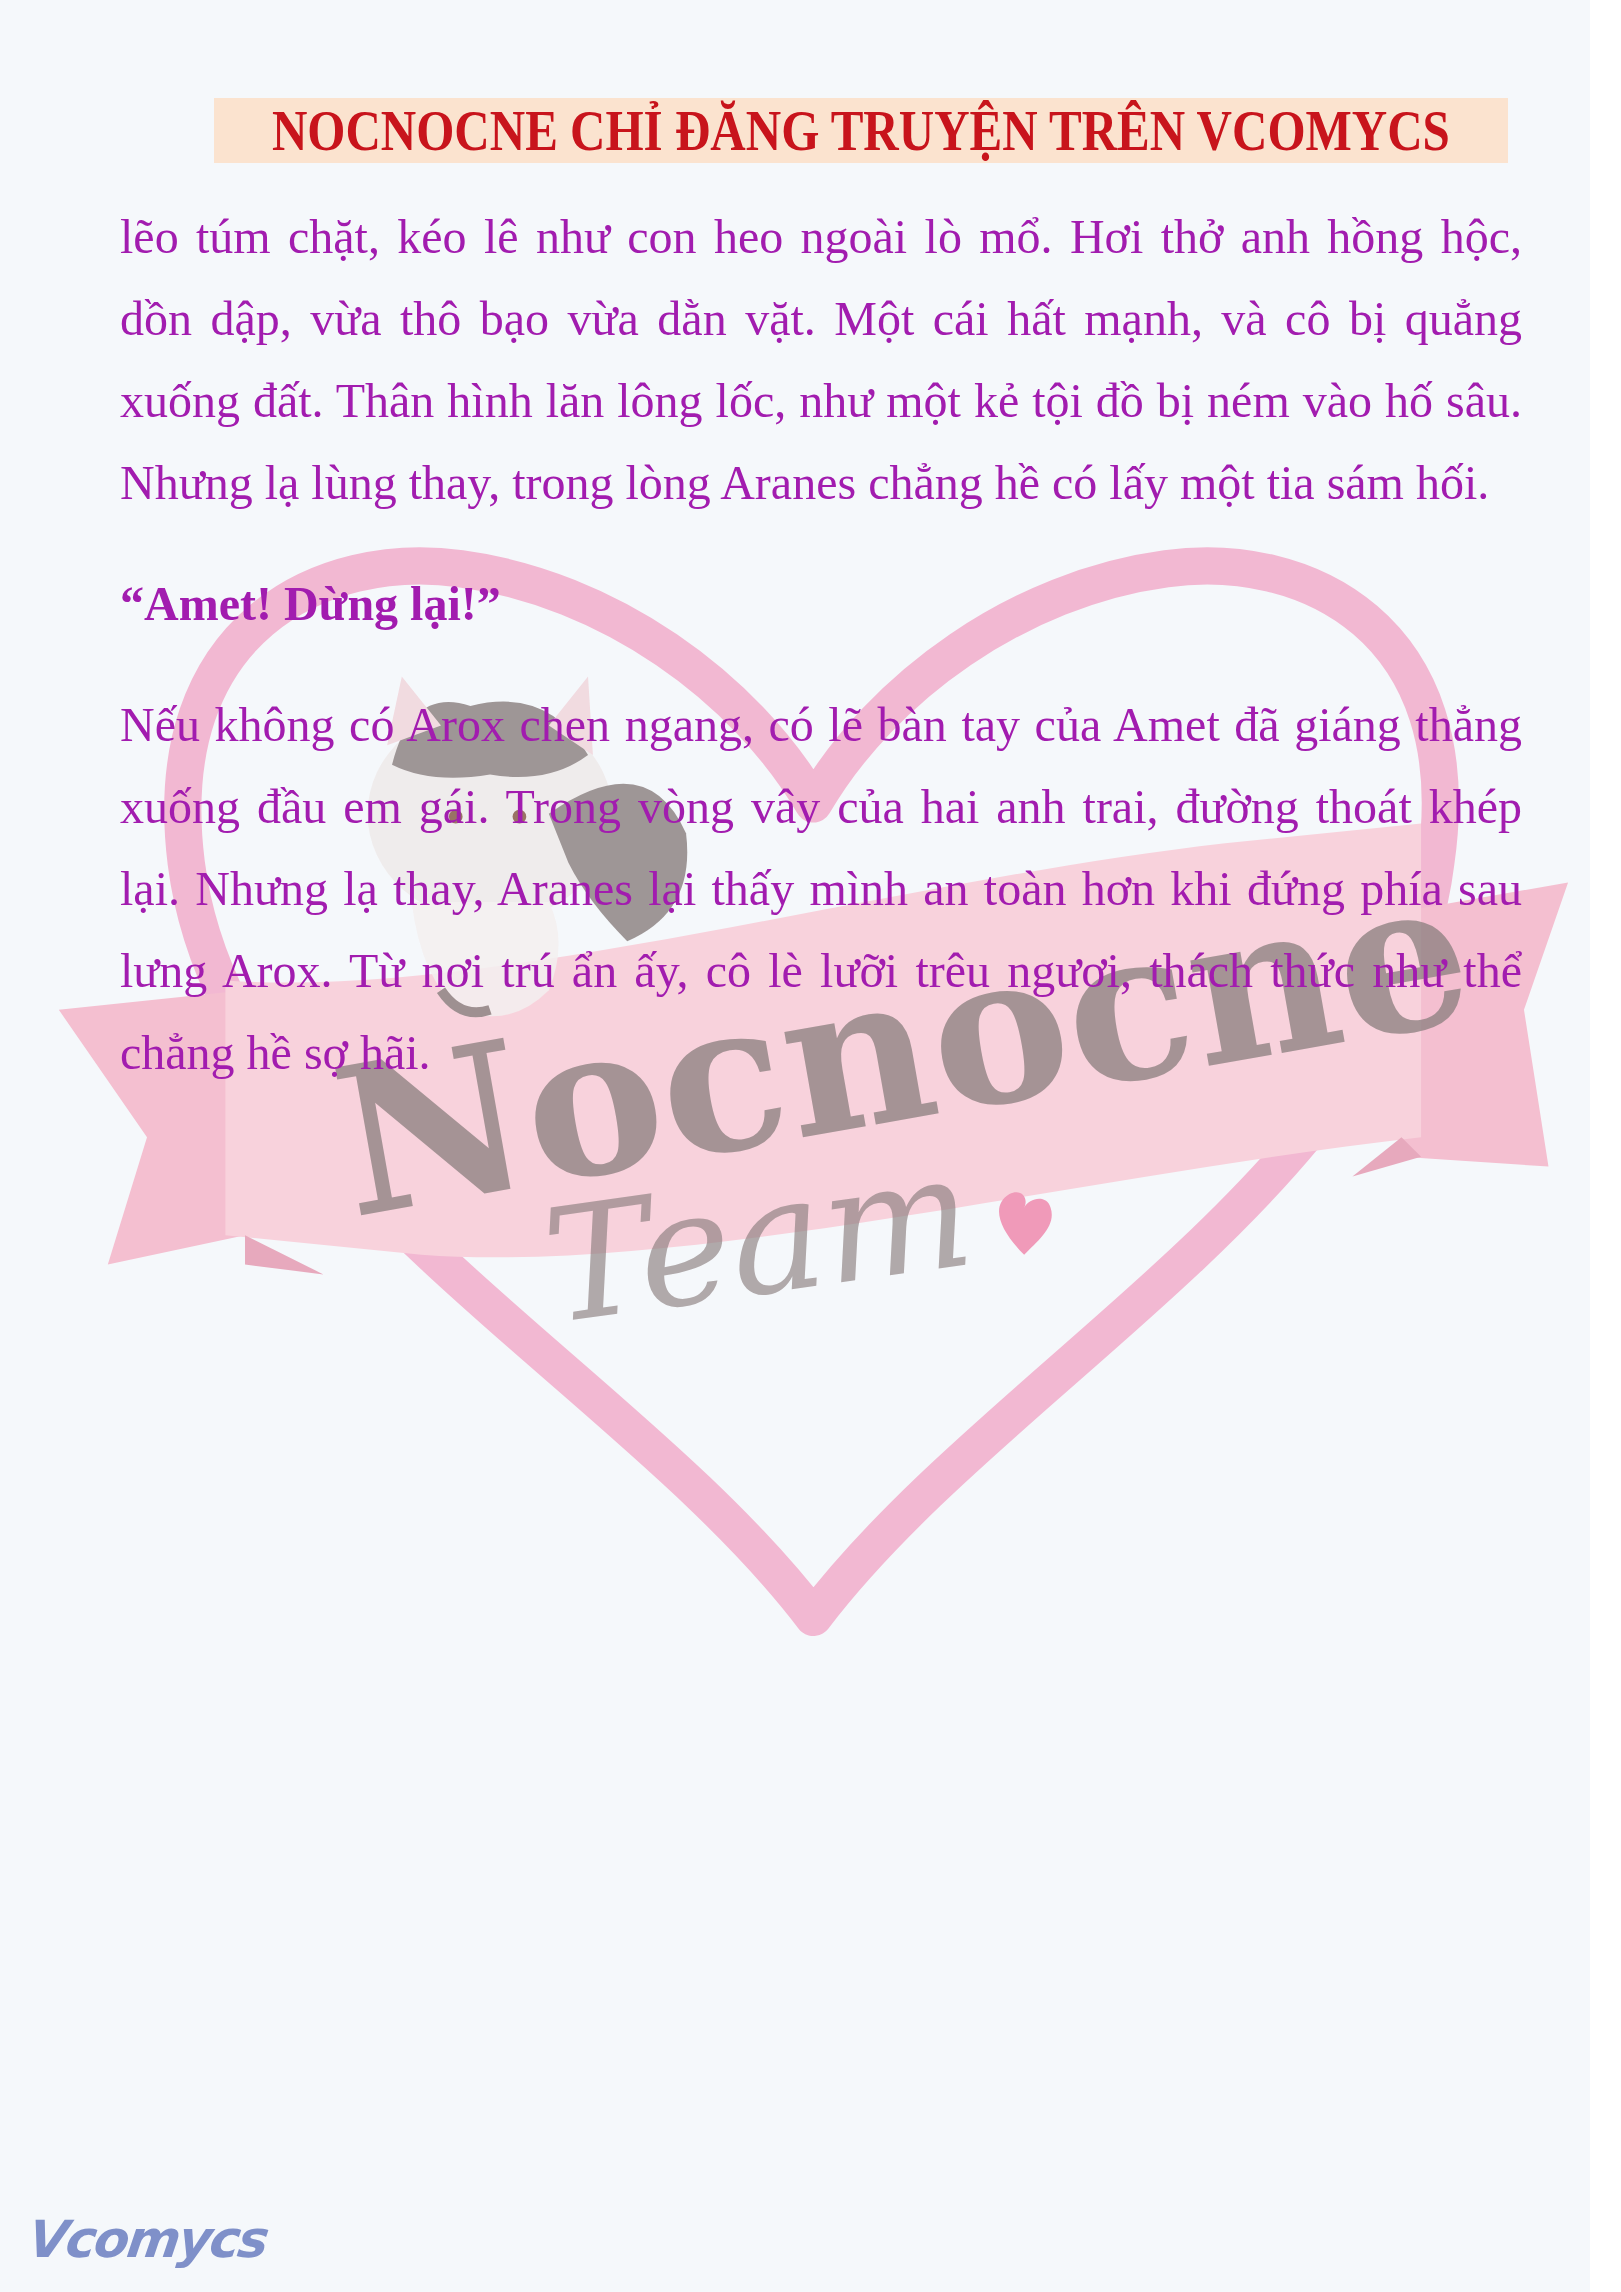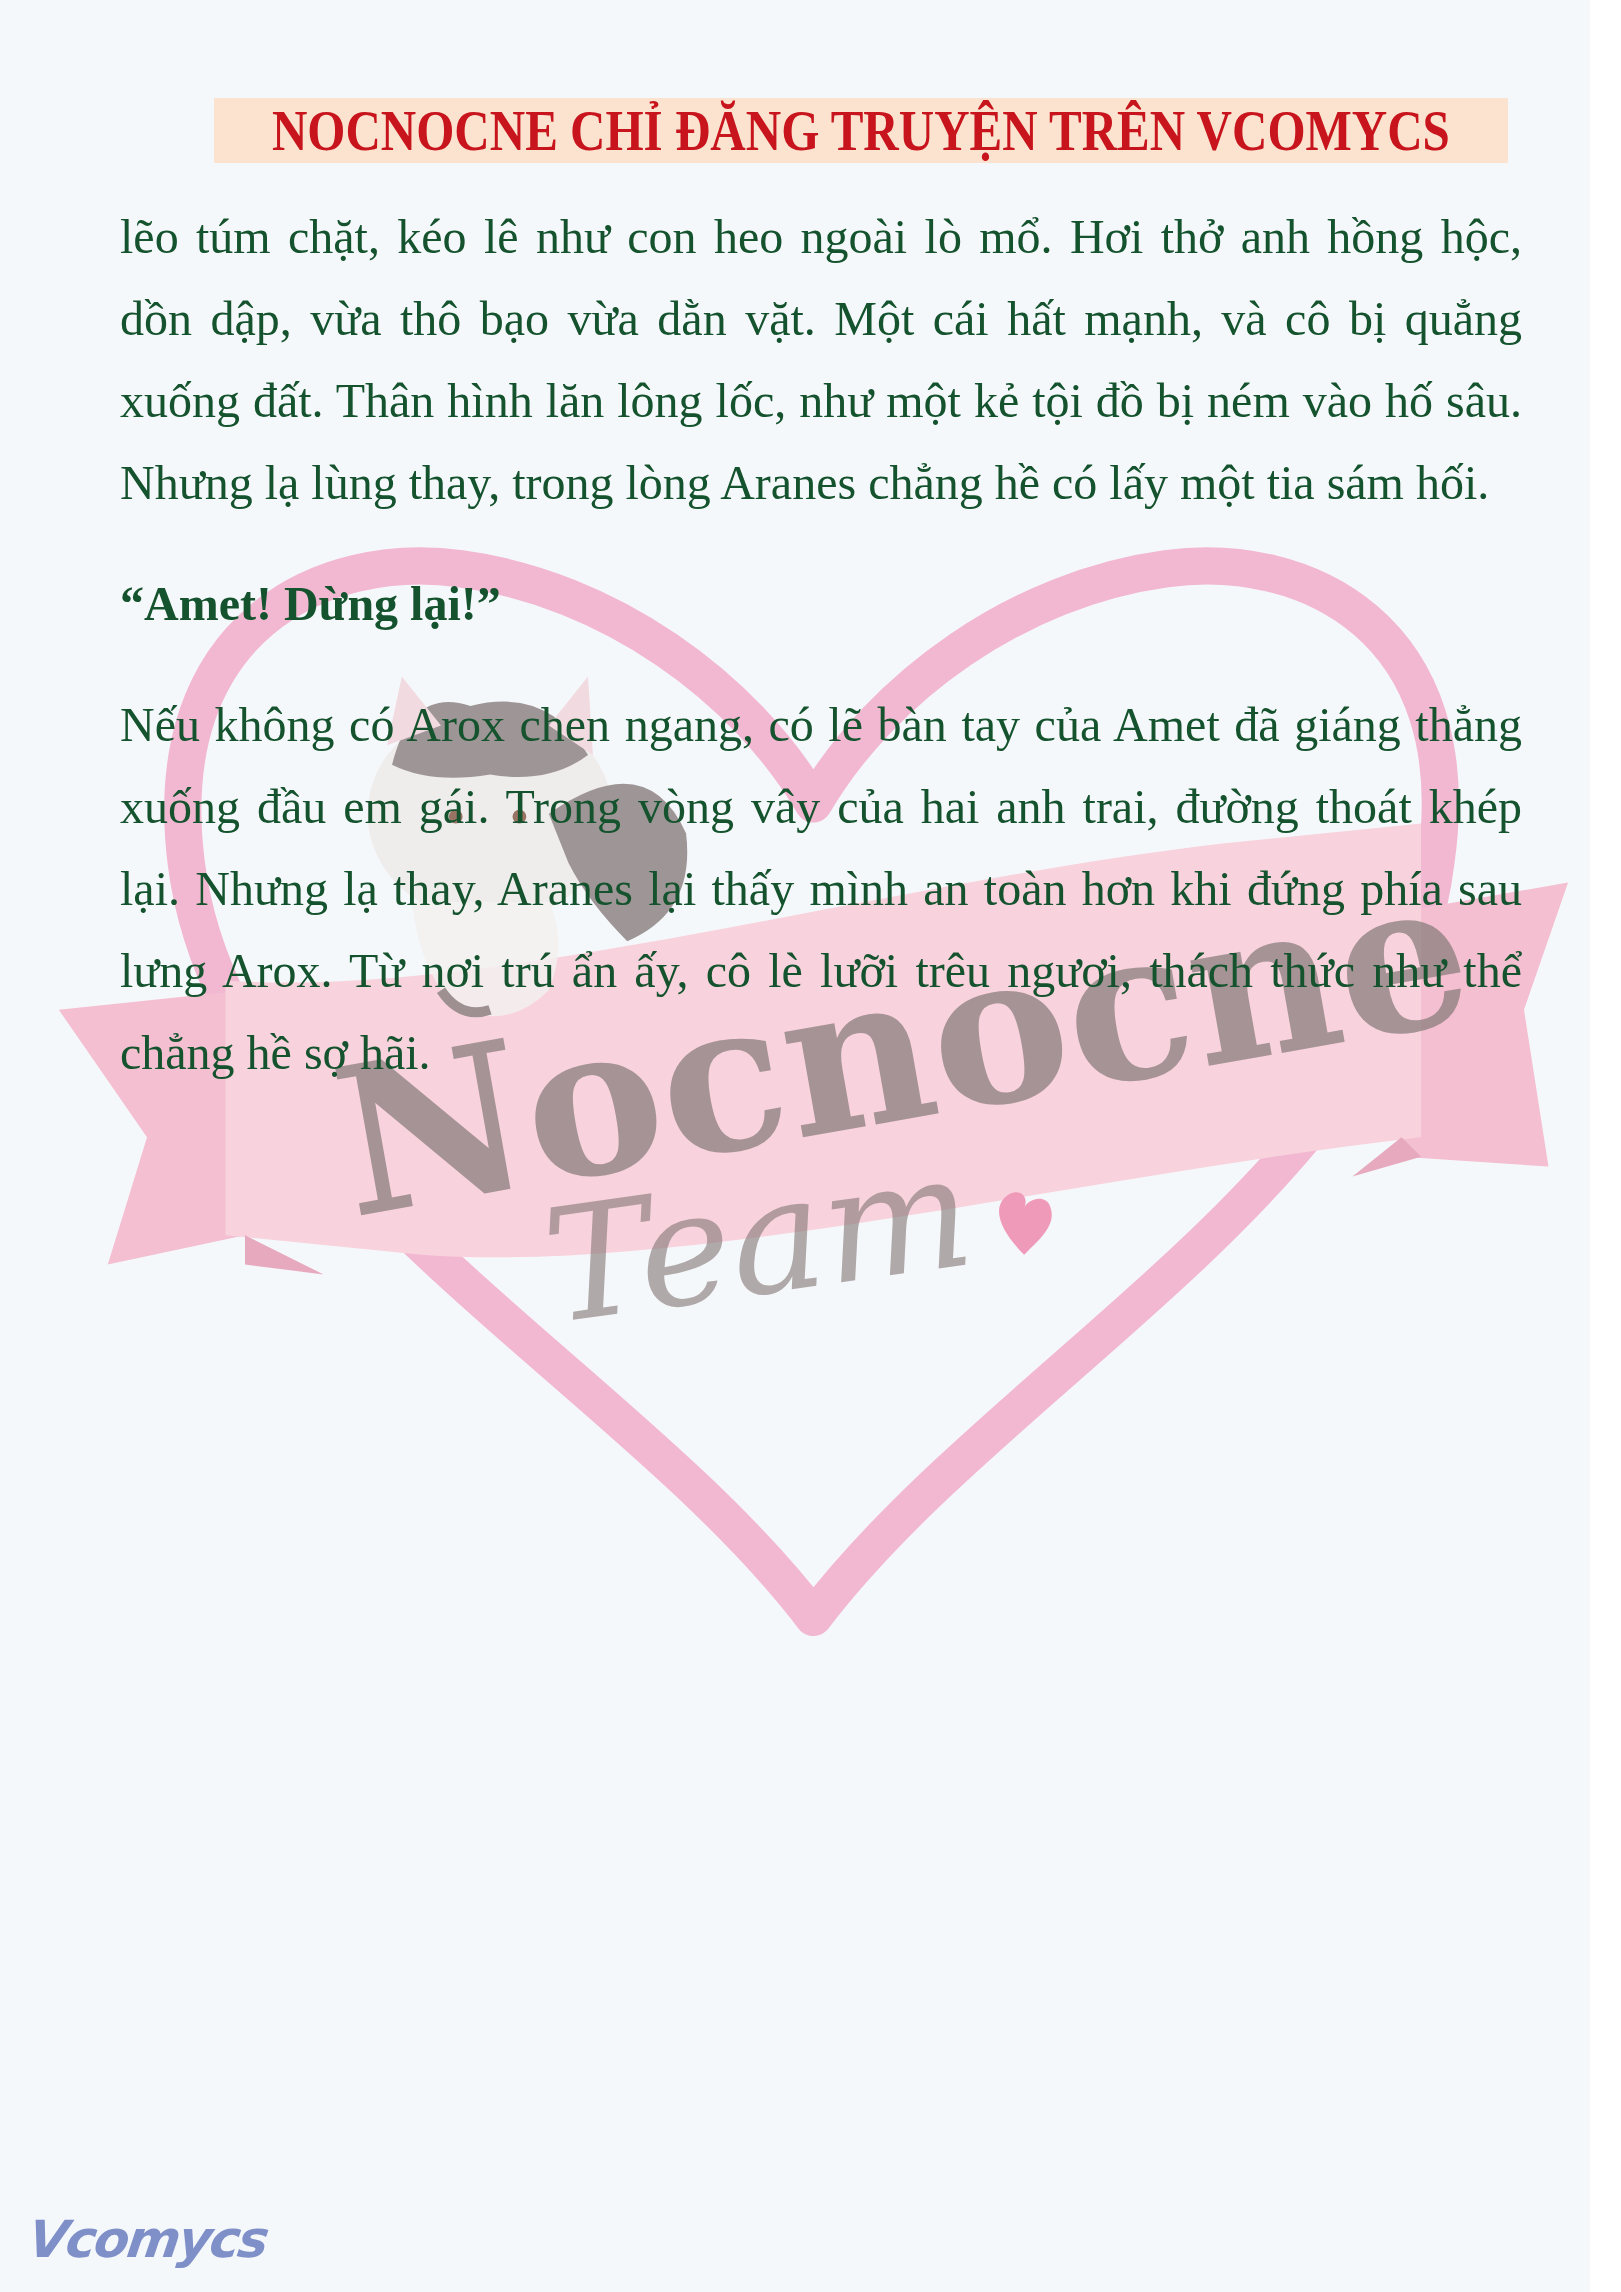--- a/index.html
+++ b/index.html
@@ -52,21 +52,21 @@
       transform: scaleX(0.86);
       display: inline-block;
       white-space: nowrap;
       line-height: 1;
     }
     .content {
       position: absolute;
       left: 120px;
       top: 196px;
       width: 1402px;
-      color: #14532d;
+      color: #a21caf;
       font-size: 48px;
       line-height: 82px;
     }
     .para {
       margin: 0 0 39px 0;
       text-align: justify;
       text-align-last: left;
     }
     .para.short {
       margin-bottom: 39px;

